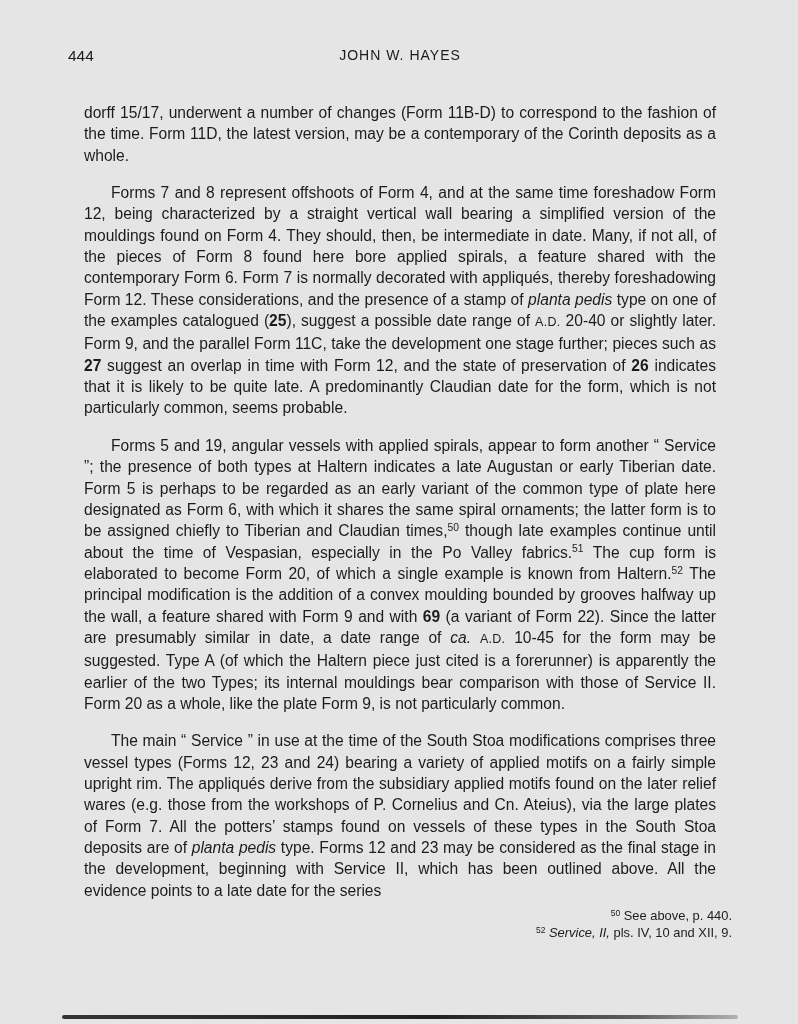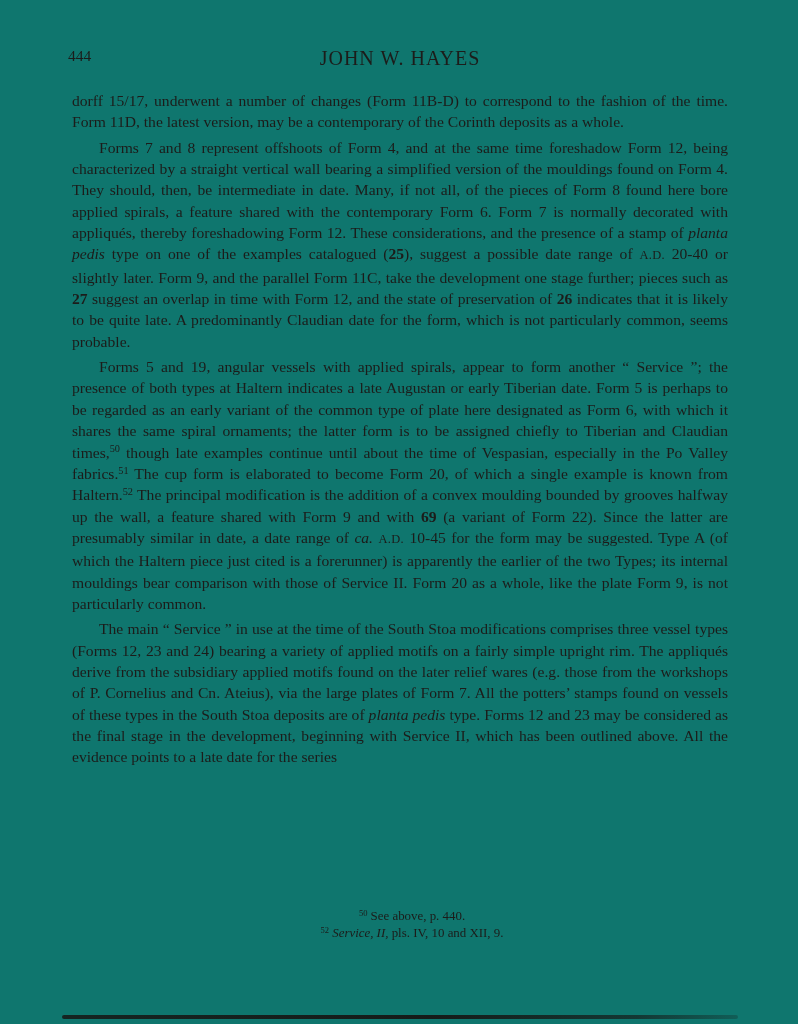--- a/index.html
+++ b/index.html
@@ -1,69 +1,69 @@
 <!DOCTYPE html>
 <html lang="en"><head>
 <meta charset="utf-8">
 <style>
   html, body { margin: 0; padding: 0; background: #ffffff; }
   .page {
     position: relative;
     width: 798px;
     height: 1024px;
-    background: #0f766e;
-    font-family: Liberation Serif, serif;
+    background: #e5e5e5;
+    font-family: Liberation Sans, sans-serif;
     color: #1c1c1a;
     overflow: hidden;
     box-sizing: border-box;
   }
   .page-header {
     position: absolute;
     top: 47px;
     left: 68px;
     right: 66px;
     height: 22px;
   }
   .page-number {
     position: absolute;
     left: 0;
     top: 0;
     font-size: 15.5px;
   }
   .running-head {
     display: block;
     text-align: center;
-    font-size: 20px;
+    font-size: 14px;
     letter-spacing: 1px;
   }
   .body-text {
     position: absolute;
     top: 86px;
     left: 68px;
     right: 66px;
   }
   .para {
-    margin: 4px;
+    margin: 16px;
     text-align: justify;
     font-size: 15.6px;
     line-height: 21.35px;
   }
   .para.indent { text-indent: 27px; }
   .footnotes {
     position: absolute;
     top: 908px;
     left: 68px;
     right: 66px;
   }
   .footnote {
     margin: 0;
     font-size: 12.9px;
     line-height: 16.8px;
     text-indent: 24px;
-    text-align: center;
+    text-align: right;
   }
   .seg-normal { }
   .seg-italic { font-style: italic; }
   .seg-bold { font-weight: 700; }
   .seg-sup {
     font-size: 0.66em;
     line-height: 0;
     position: relative;
     top: -0.5em;
   }

